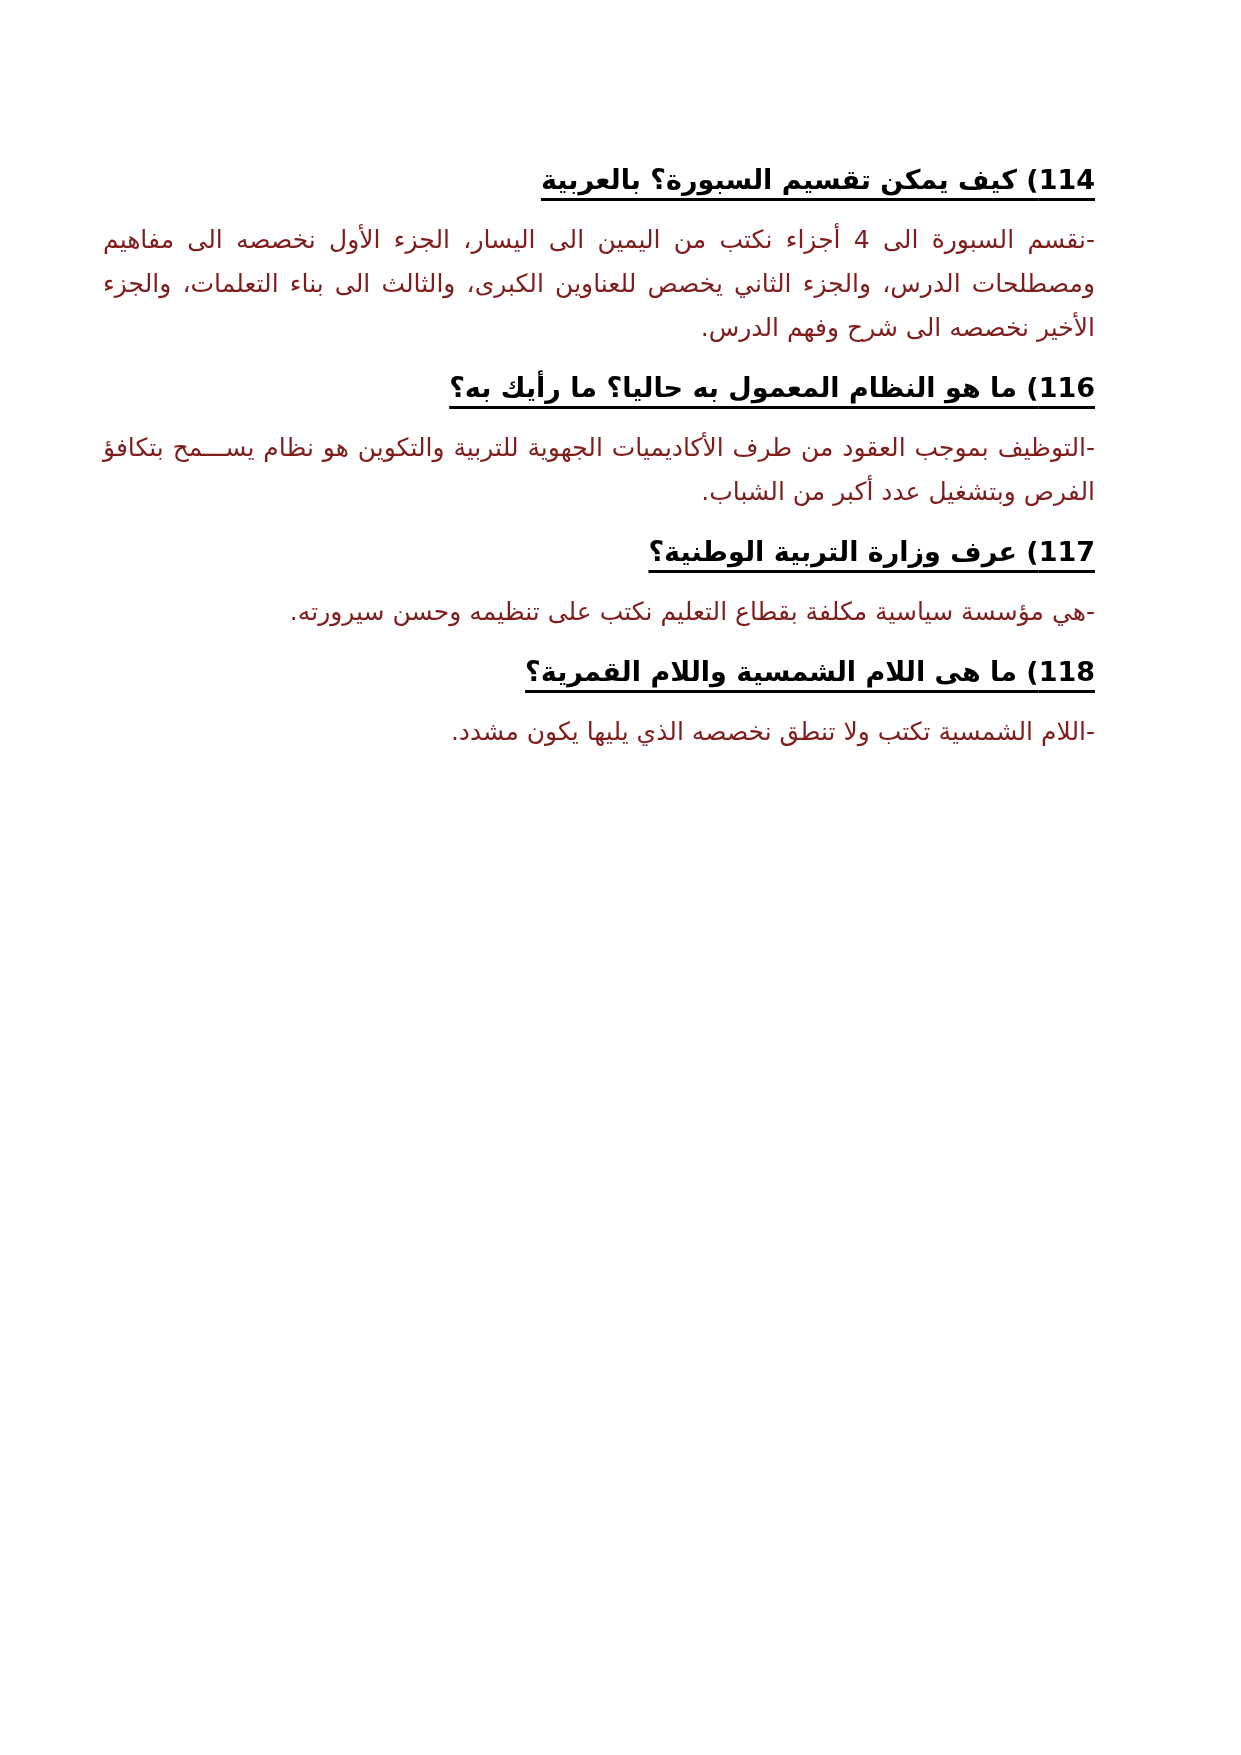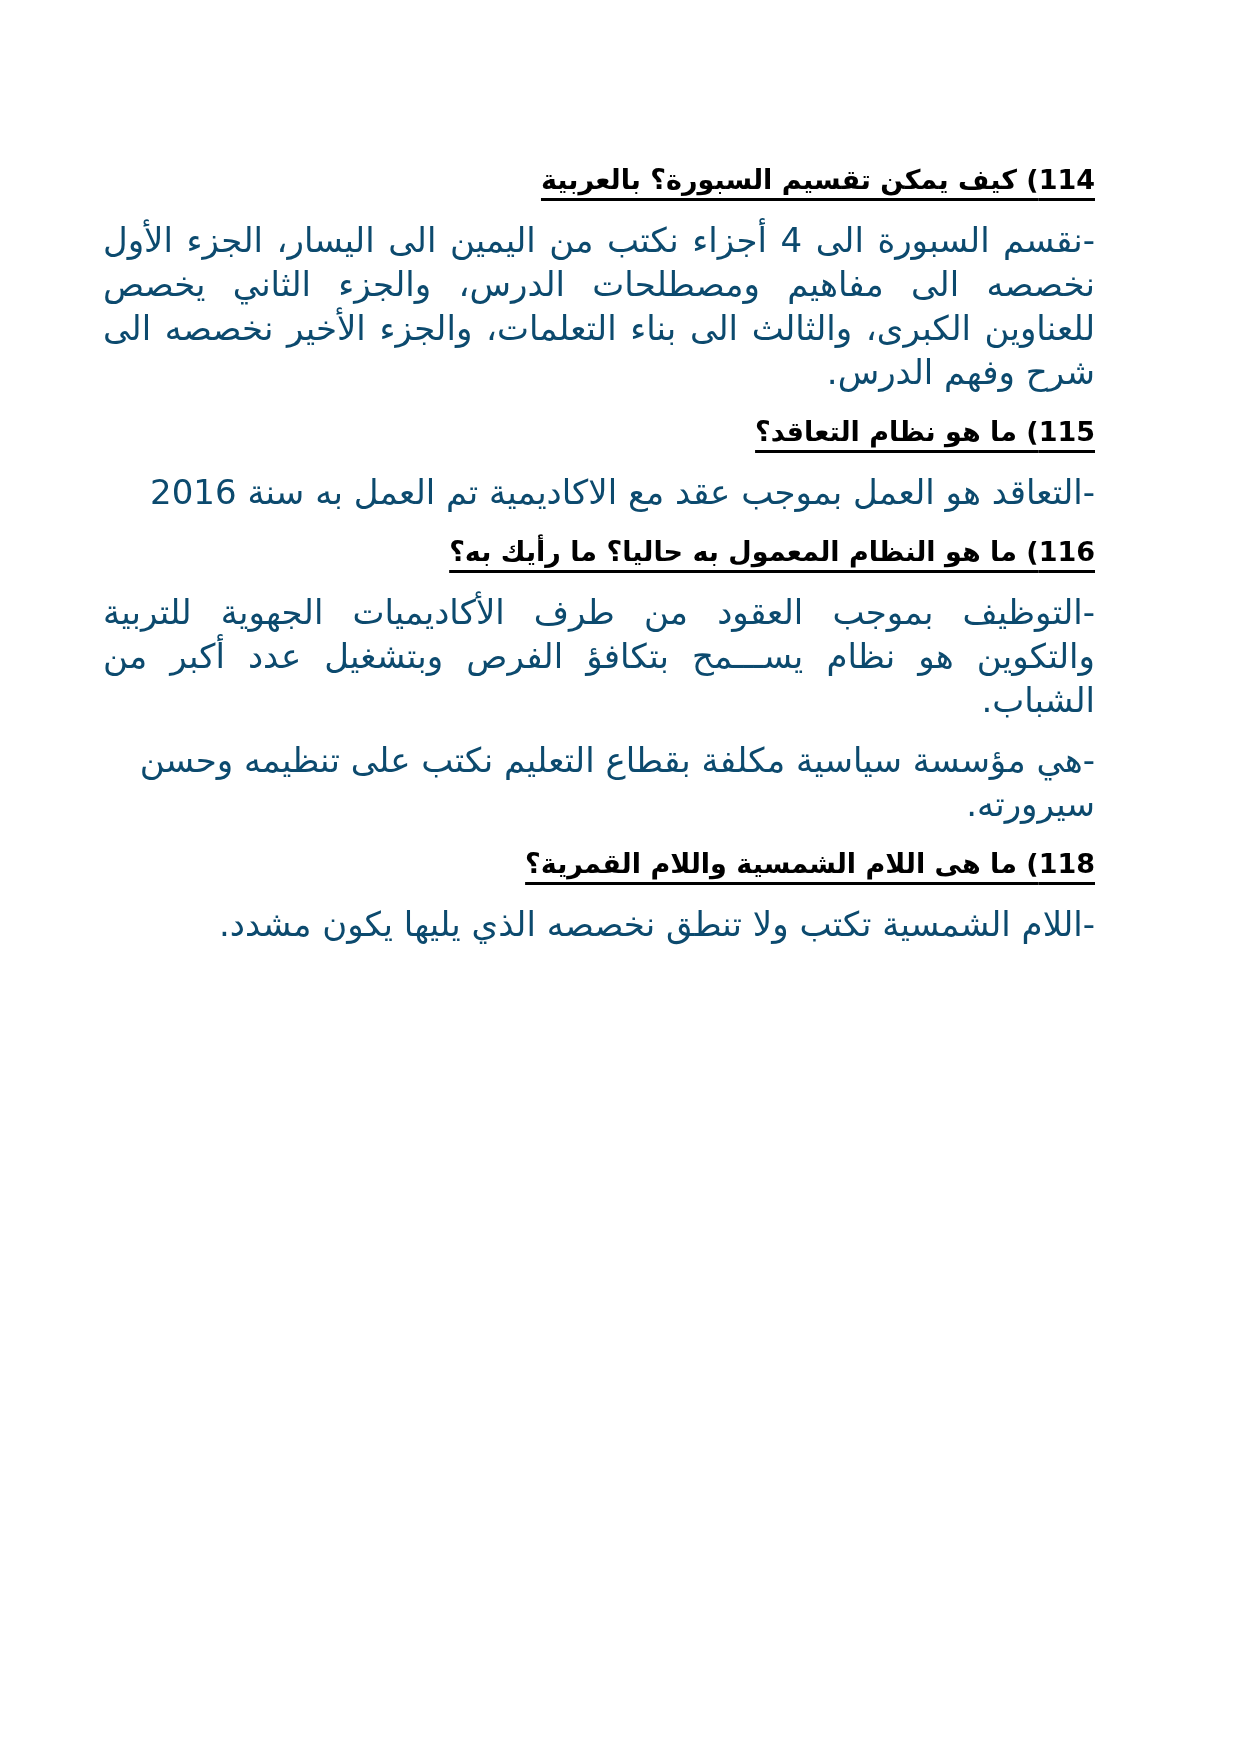--- a/index.html
+++ b/index.html
@@ -29,52 +29,49 @@
     font-weight: 700;
     line-height: 44px;
     margin: 0 0 16px 0;
     text-align: right;
     text-decoration: underline;
     text-decoration-thickness: 2.5px;
     text-underline-offset: 9px;
     color: #000000;
   }
   .answer {
-    font-size: 34px;
+    font-size: 25px;
     font-weight: 400;
     line-height: 44px;
     margin: 0 0 16px 0;
     text-align: justify;
-    color: #0c4a6e;
+    color: #7f1d1d;
   }
   .answer.single-line {
     text-align: right;
   }
 </style>
 </head>
 <body>
 
 <div class="page">
 
   <section class="qa-block">
     <h2 class="question">114) كيف يمكن تقسيم السبورة؟ بالعربية</h2>
     <p class="answer">-نقسم السبورة الى 4 أجزاء نكتب من اليمين الى اليسار، الجزء الأول نخصصه الى مفاهيم ومصطلحات الدرس، والجزء الثاني يخصص للعناوين الكبرى، والثالث الى بناء التعلمات، والجزء الأخير نخصصه الى شرح وفهم الدرس.</p>
   </section>
 
-  <section class="qa-block">
-    <h2 class="question">115) ما هو نظام التعاقد؟</h2>
-    <p class="answer single-line">-التعاقد هو العمل بموجب عقد مع الاكاديمية تم العمل به سنة 2016</p>
-  </section>
 
   <section class="qa-block">
     <h2 class="question">116) ما هو النظام المعمول به حاليا؟ ما رأيك به؟</h2>
     <p class="answer">-التوظيف بموجب العقود من طرف الأكاديميات الجهوية للتربية والتكوين هو نظام يســـمح بتكافؤ الفرص وبتشغيل عدد أكبر من الشباب.</p>
   </section>
 
   <section class="qa-block">
+    <h2 class="question">117) عرف وزارة التربية الوطنية؟</h2>
     <p class="answer single-line">-هي مؤسسة سياسية مكلفة بقطاع التعليم نكتب على تنظيمه وحسن سيرورته.</p>
   </section>
 
   <section class="qa-block">
     <h2 class="question">118) ما هى اللام الشمسية واللام القمرية؟</h2>
     <p class="answer single-line">-اللام الشمسية تكتب ولا تنطق نخصصه الذي يليها يكون مشدد.</p>
   </section>
 
 </div>
 

